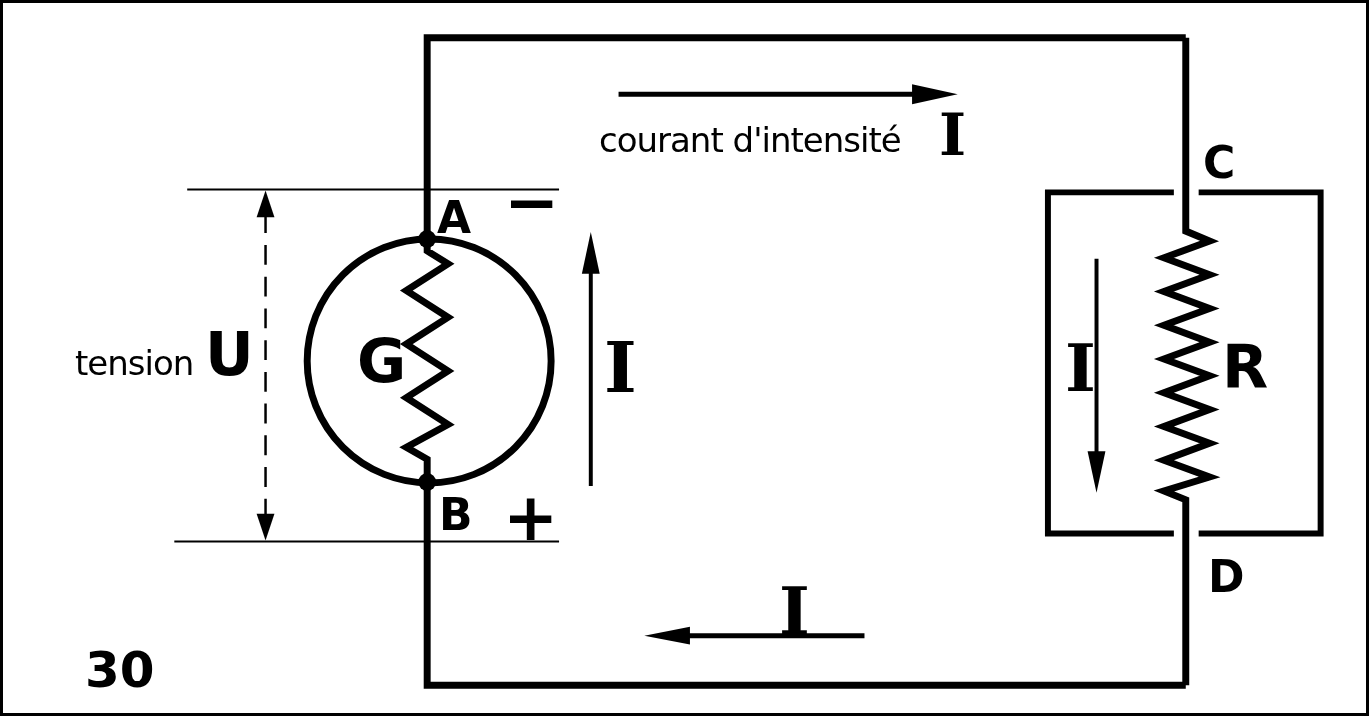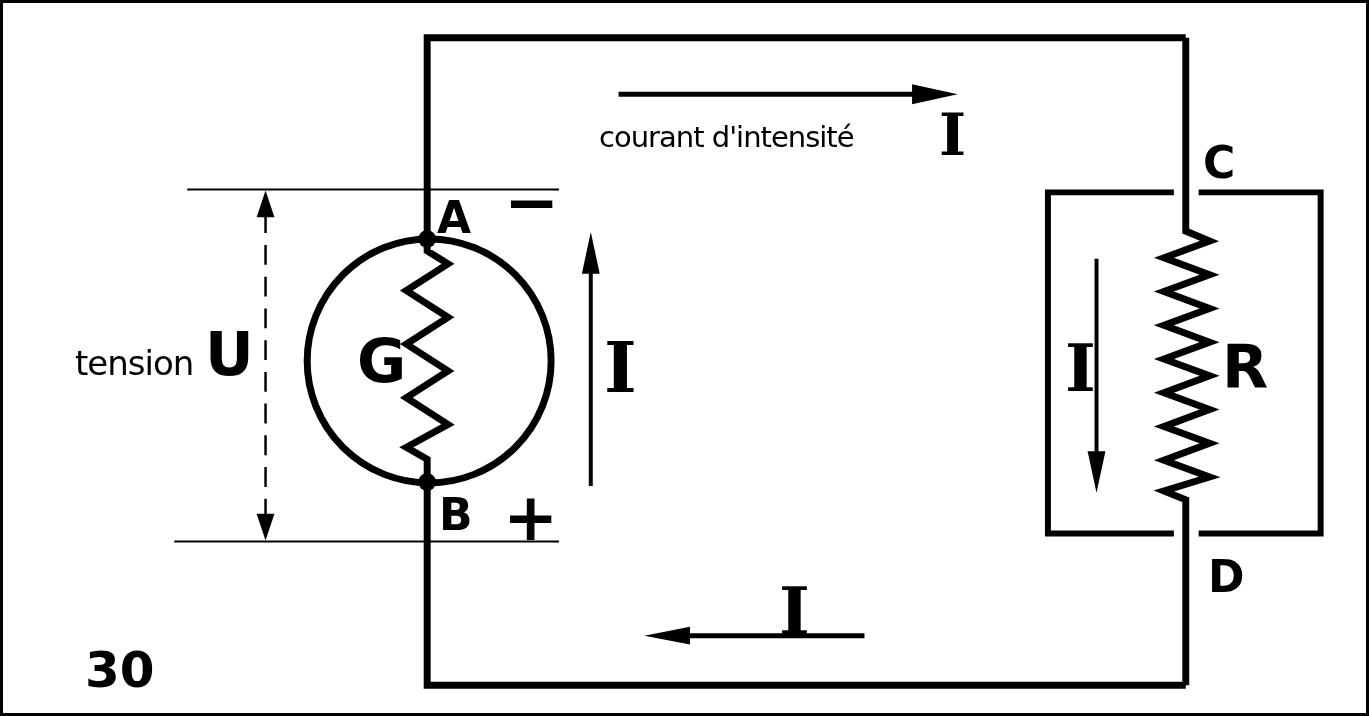--- a/index.html
+++ b/index.html
@@ -68,21 +68,21 @@
     </g>
     <g>
       <path d="M866 638 H688" stroke-width="5"></path>
       <polygon points="644,638 690,629 690,647" fill="#000" stroke="none"></polygon>
     </g>
   </svg>
 
   <span class="label hand" style="left:72px;top:343px;font-size:34px;">tension</span>
   <span class="label bold" style="left:202px;top:321px;font-size:60px;">U</span>
 
-  <span class="label hand" style="left:596px;top:120px;font-size:29px;">courant d'intensité</span>
+  <span class="label hand" style="left:596px;top:120px;font-size:34px;">courant d'intensité</span>
   <span class="label serif" style="left:936px;top:103px;font-size:58px;">I</span>
   <span class="label serif" style="left:601px;top:330px;font-size:70px;">I</span>
   <span class="label serif" style="left:1062px;top:332px;font-size:66px;">I</span>
   <span class="label serif" style="left:776px;top:575px;font-size:66px;">I</span>
 
   <span class="label bold" style="left:354px;top:328px;font-size:60px;">G</span>
   <span class="label bold" style="left:1219px;top:334px;font-size:60px;">R</span>
 
   <span class="label bold" style="left:434px;top:193px;font-size:44px;">A</span>
   <span class="label bold" style="left:436px;top:490px;font-size:44px;">B</span>

